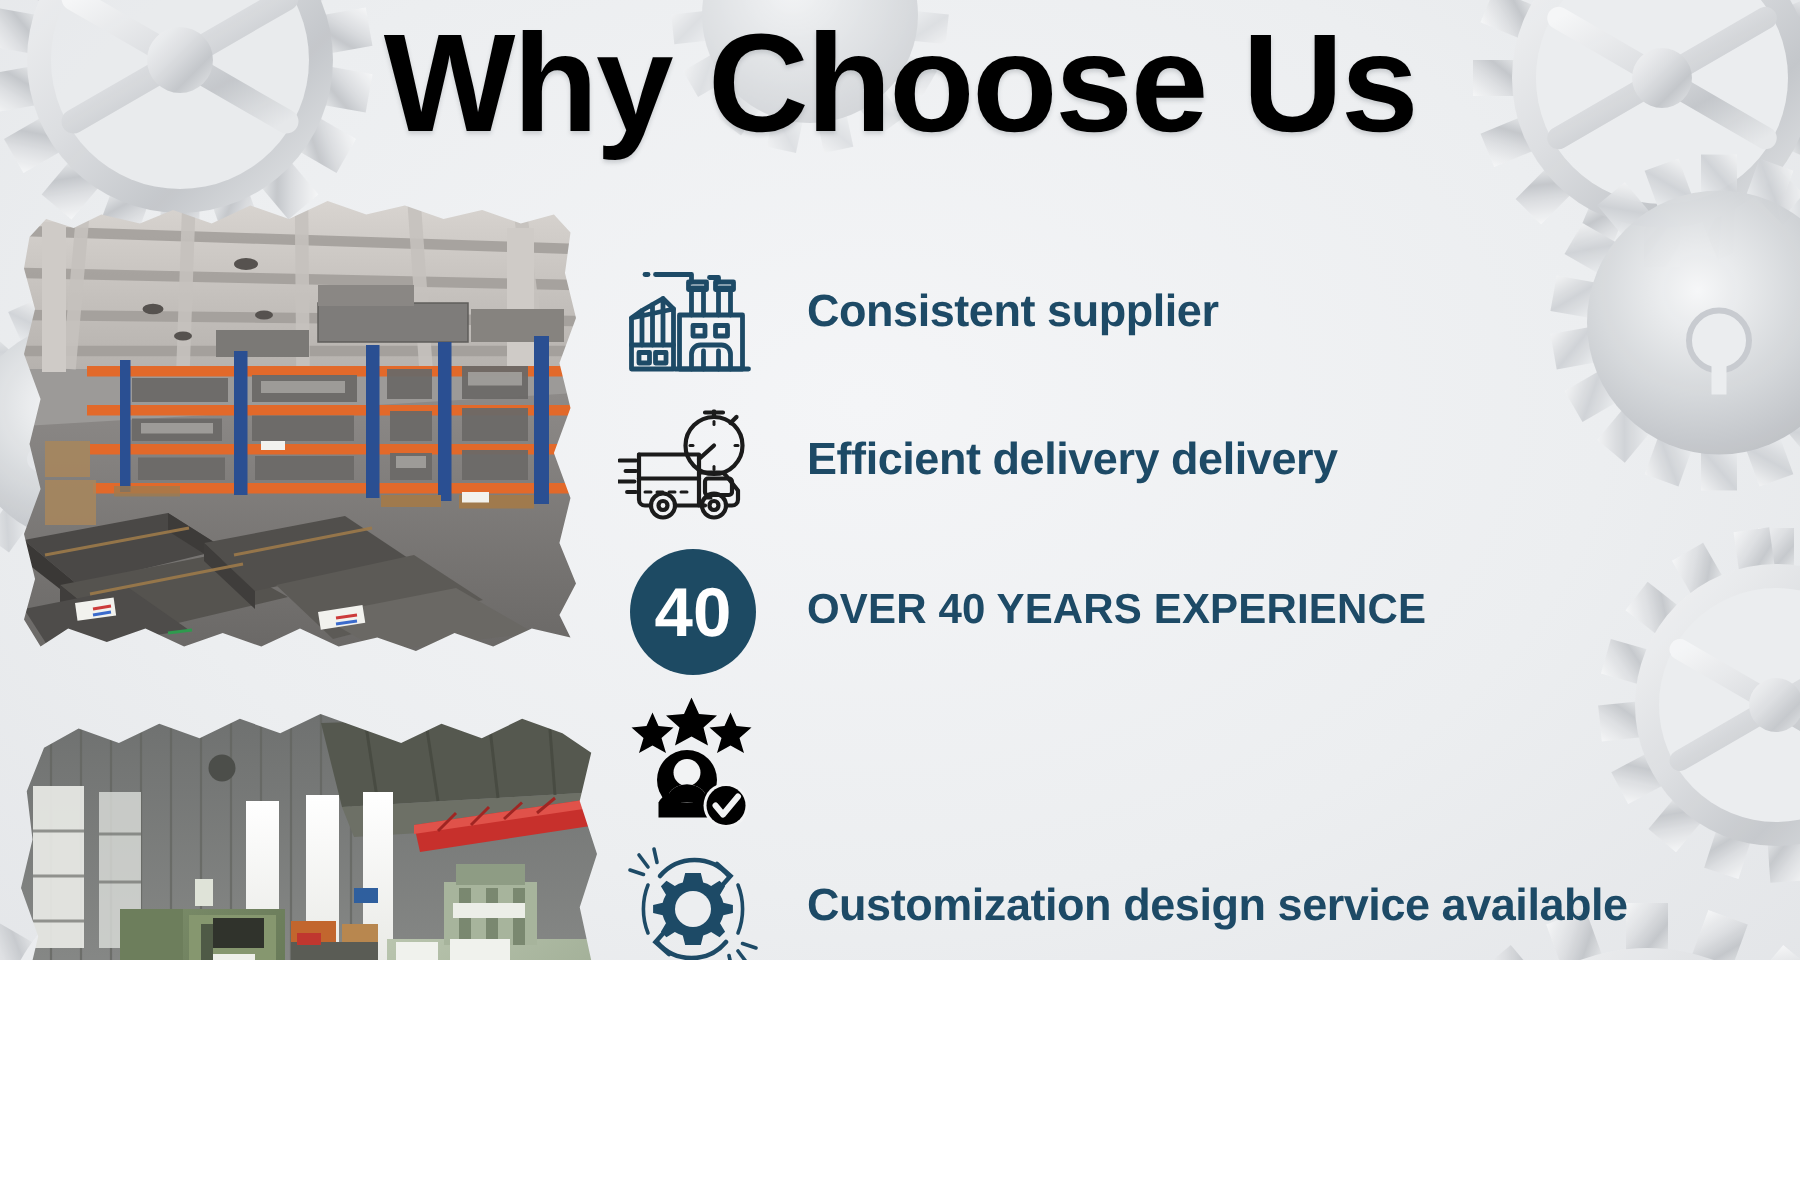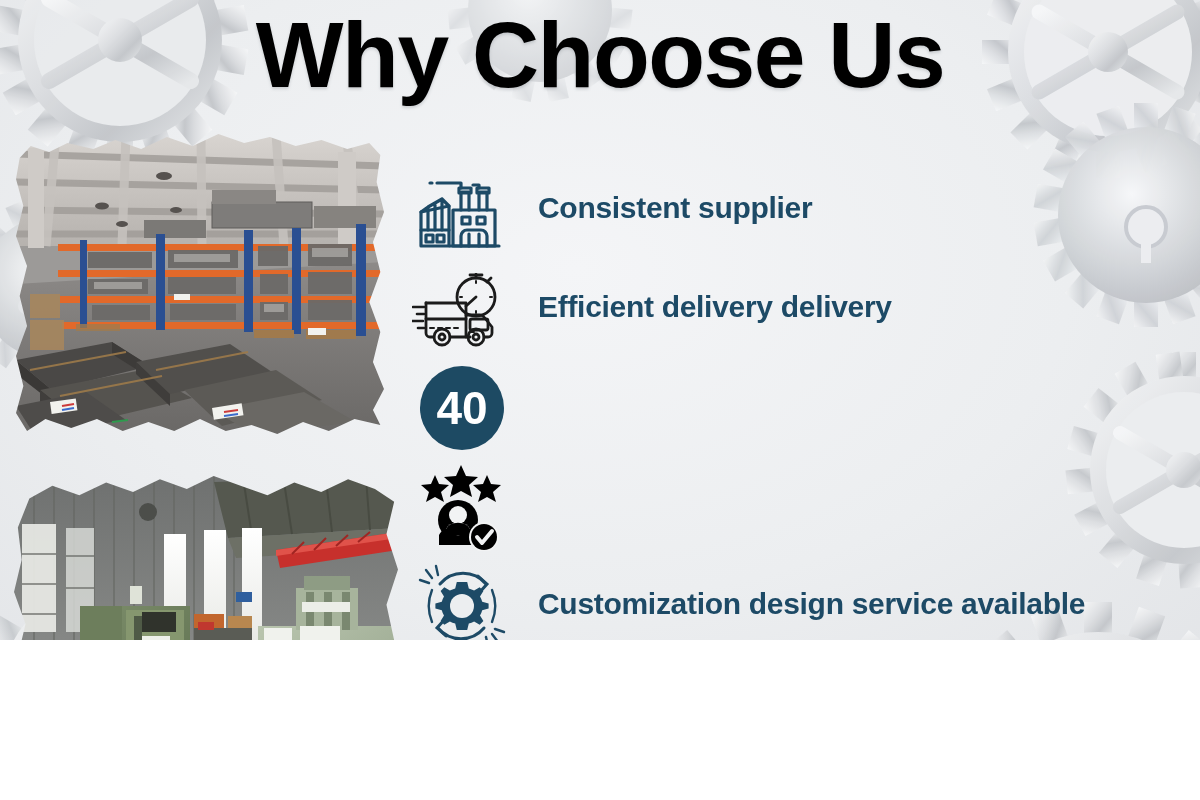--- a/index.html
+++ b/index.html
@@ -1196,20 +1196,21 @@
       <div class="feature-label">Efficient delivery delivery</div>
     </div>
 
     <div class="feature-row">
       <div class="feature-icon">
         <svg width="88" height="88" viewBox="0 0 88 88">
           <circle cx="44" cy="44" r="42" fill="#1d4a63"></circle>
           <text x="44" y="60" text-anchor="middle" font-family="Liberation Sans, sans-serif" font-size="46" font-weight="900" fill="#ffffff">40</text>
         </svg>
       </div>
+      <div class="feature-label caps">OVER 40 YEARS EXPERIENCE</div>
     </div>
 
     <div class="feature-row">
       <div class="feature-icon">
         <svg width="92" height="86" viewBox="0 0 92 86" fill="#000000">
 
           <polygon points="45,0 50,11 62,12 53,20 56,32 45,26 34,32 37,20 28,12 40,11"></polygon>
           <polygon points="19,10 23,19 33,20 25,27 28,37 19,32 10,37 13,27 5,20 15,19"></polygon>
           <polygon points="71,10 75,19 85,20 77,27 80,37 71,32 62,37 65,27 57,20 67,19"></polygon>
 

